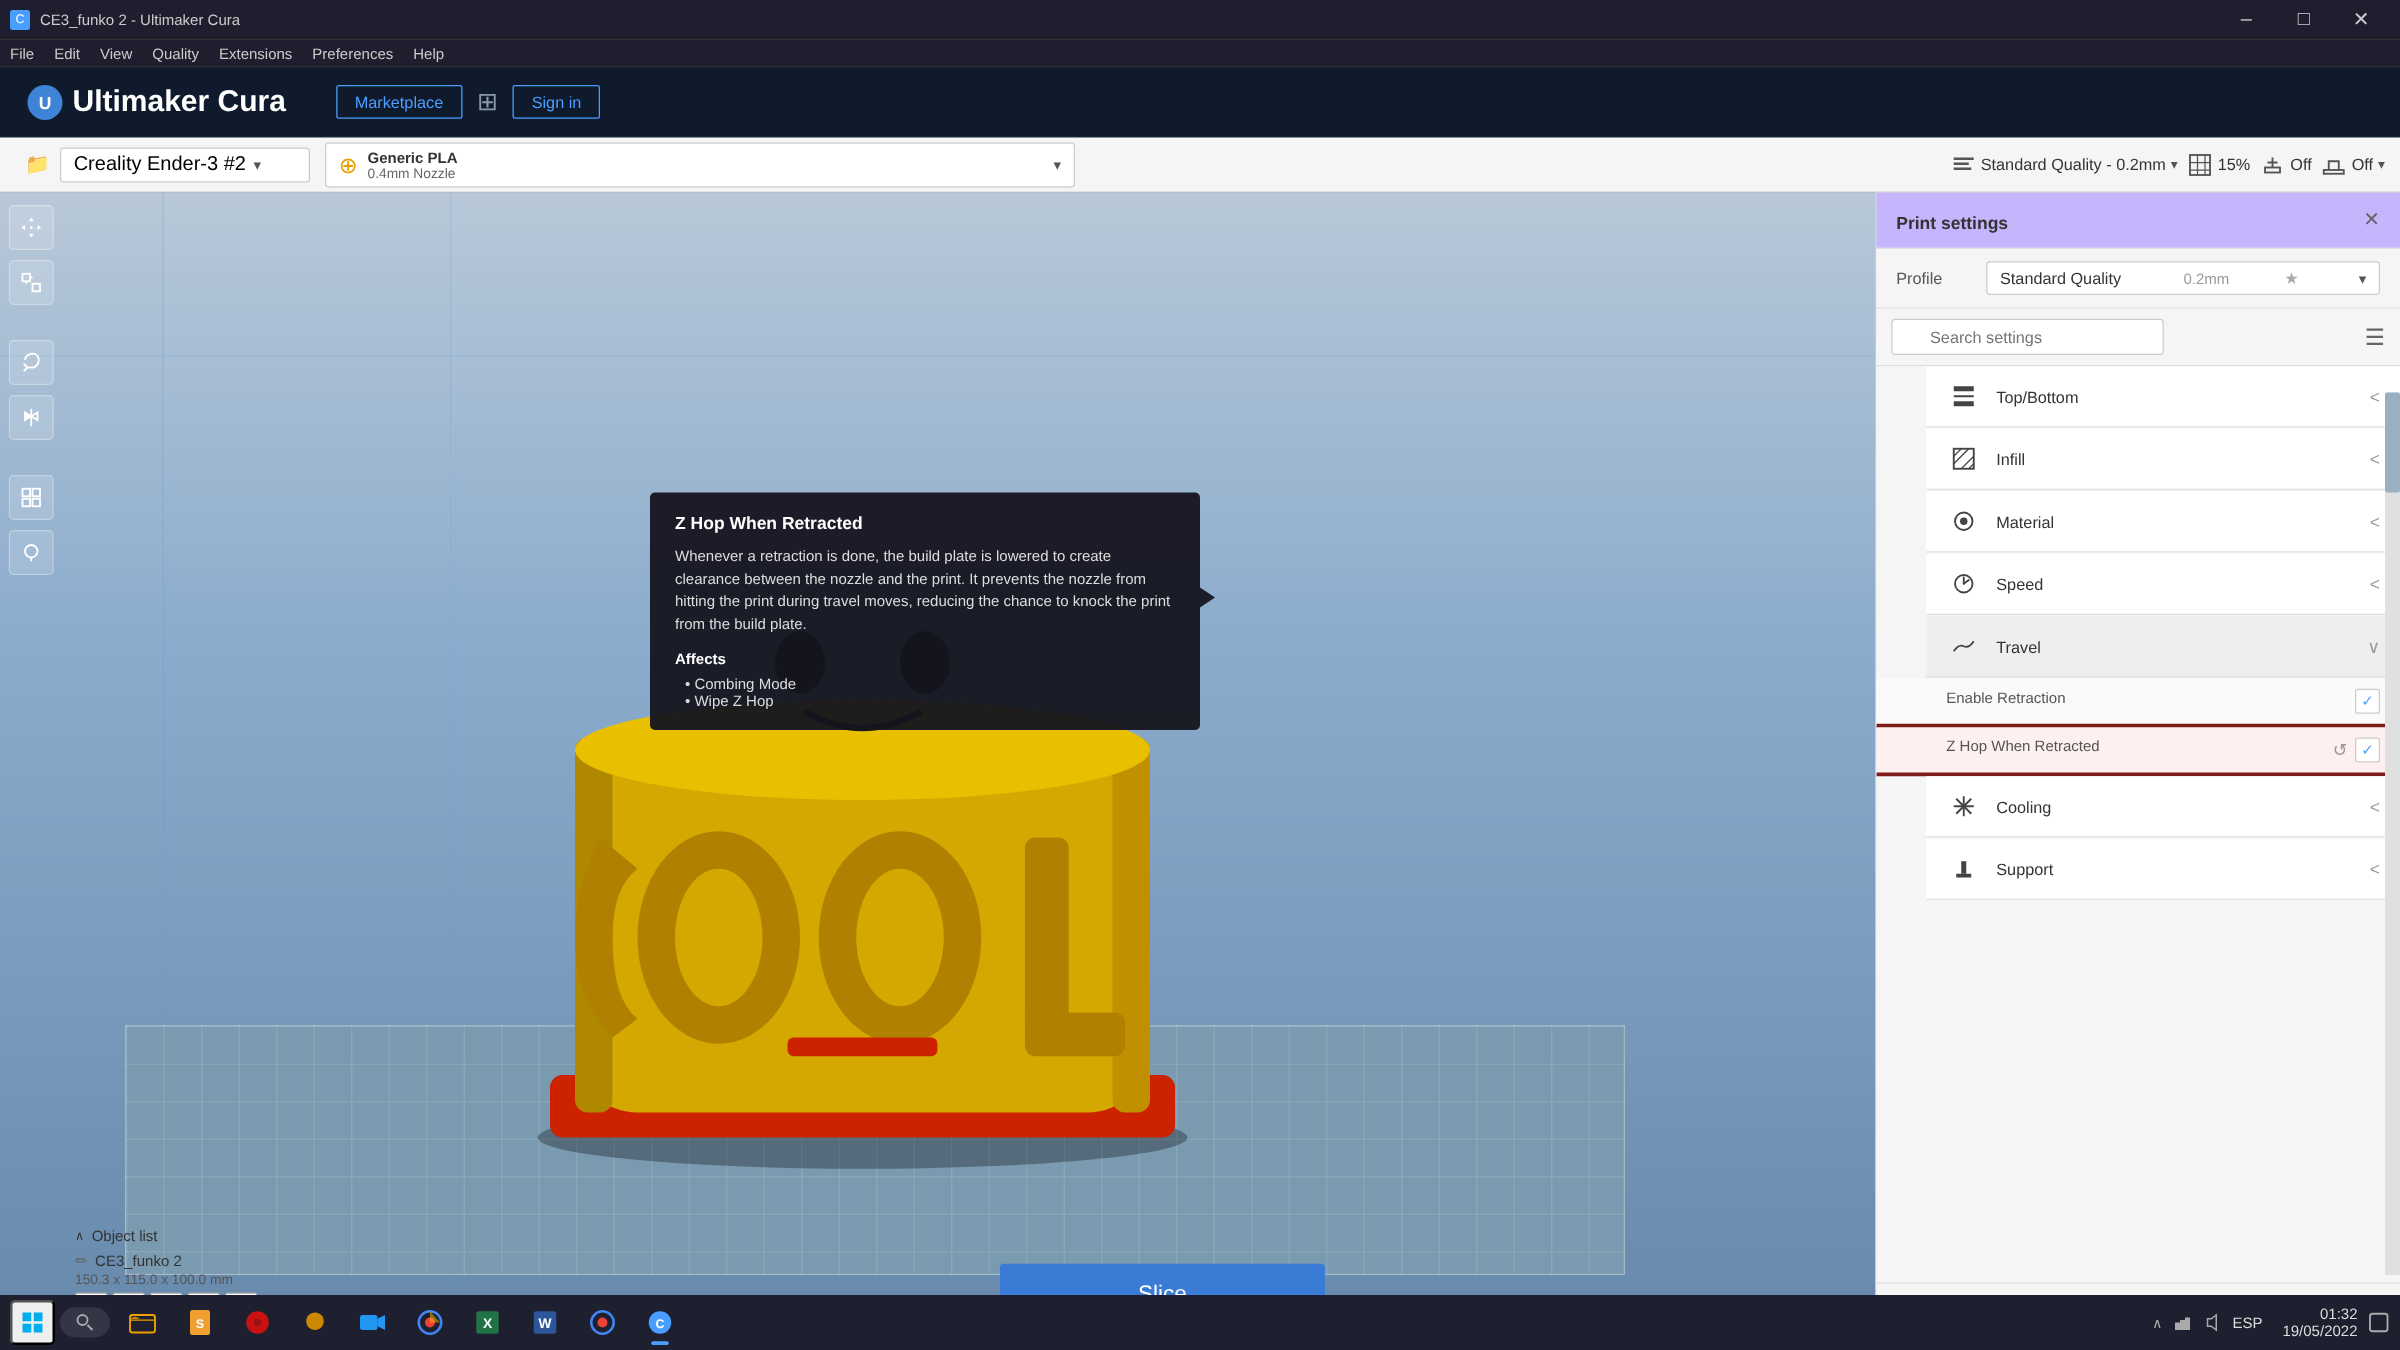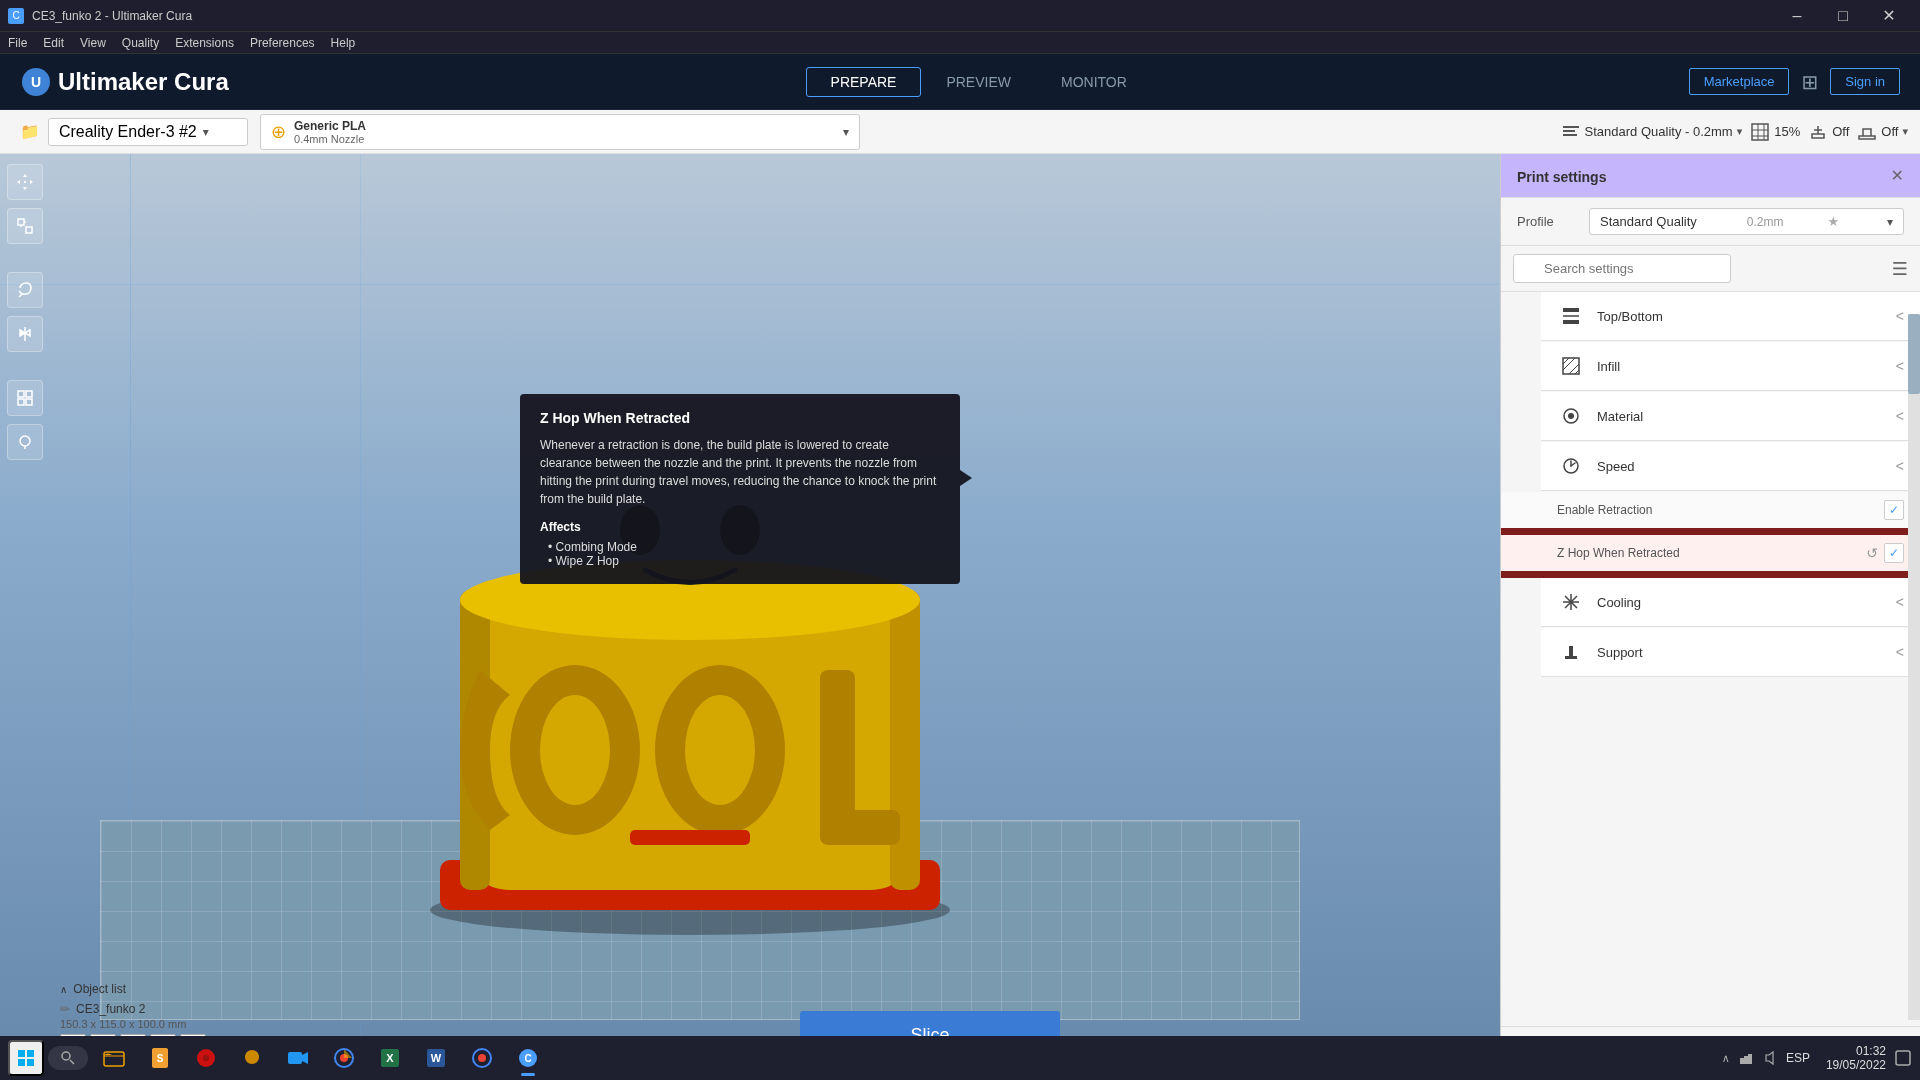--- a/index.html
+++ b/index.html
@@ -449,23 +449,22 @@
       color: #999;
       font-size: 14px;
     }
 
     
     .travel-section {
       background: #f8f8f8;
     }
     .travel-sub-item {
       display: flex;
-      align-items: center;
       padding: 8px 16px 8px 56px;
-      border-bottom: 7px solid #7f1d1d;
+      border-bottom: 3px solid #7f1d1d;
       background: #fafafa;
     }
     .sub-item-label { font-size: 12px; color: #555; flex: 1; }
     .sub-item-controls {
       display: flex;
       align-items: center;
       gap: 6px;
     }
     .checkbox-icon {
       width: 20px;
@@ -709,25 +708,20 @@
 
 <div class="top-nav">
   <div class="logo">
     <svg width="32" height="32" viewBox="0 0 32 32">
       <circle cx="16" cy="16" r="14" fill="#4a9eff" opacity="0.8"></circle>
       <text x="16" y="21" text-anchor="middle" fill="white" font-size="14" font-weight="bold">U</text>
     </svg>
     <span class="logo-text">
       <span>Ultimaker</span><span> Cura</span>
     </span>
-  </div>
-  <div class="nav-tabs">
-    <div class="nav-tab active">PREPARE</div>
-    <div class="nav-tab">PREVIEW</div>
-    <div class="nav-tab">MONITOR</div>
   </div>
   <div class="nav-right">
     <button class="marketplace-btn">Marketplace</button>
     <span class="grid-icon">⊞</span>
     <button class="signin-btn">Sign in</button>
   </div>
 </div>
 
 <div class="toolbar">
   <button class="folder-icon-btn">📁</button>
@@ -970,20 +964,29 @@
           <svg width="20" height="20" viewBox="0 0 20 20">
               <circle cx="10" cy="10" r="7" fill="none" stroke="#444" stroke-width="1.5"></circle>
               <path d="M10 10 L10 5" stroke="#444" stroke-width="1.5" stroke-linecap="round"></path>
               <path d="M10 10 L14 7" stroke="#444" stroke-width="1.5" stroke-linecap="round"></path>
             </svg>
         </div>
         <span class="settings-item-label">Speed</span>
         <span class="settings-item-chevron">&lt;</span>
       </div>
 
+      <div class="settings-item travel-section" style="background:#eeeeee;">
+        <div class="settings-item-icon">
+          <svg width="20" height="20" viewBox="0 0 20 20">
+              <path d="M2 14 Q6 8 10 10 Q14 12 18 6" stroke="#444" stroke-width="1.5" fill="none"></path>
+            </svg>
+        </div>
+        <span class="settings-item-label">Travel</span>
+        <span class="settings-item-chevron">∨</span>
+      </div>
 
       <div class="travel-sub-item">
         <span class="sub-item-label">Enable Retraction</span>
         <div class="sub-item-controls">
           <div class="checkbox-icon">✓</div>
         </div>
       </div>
       <div class="travel-sub-item" style="background:#fff0f0;">
         <span class="sub-item-label">Z Hop When Retracted</span>
         <div class="sub-item-controls">

